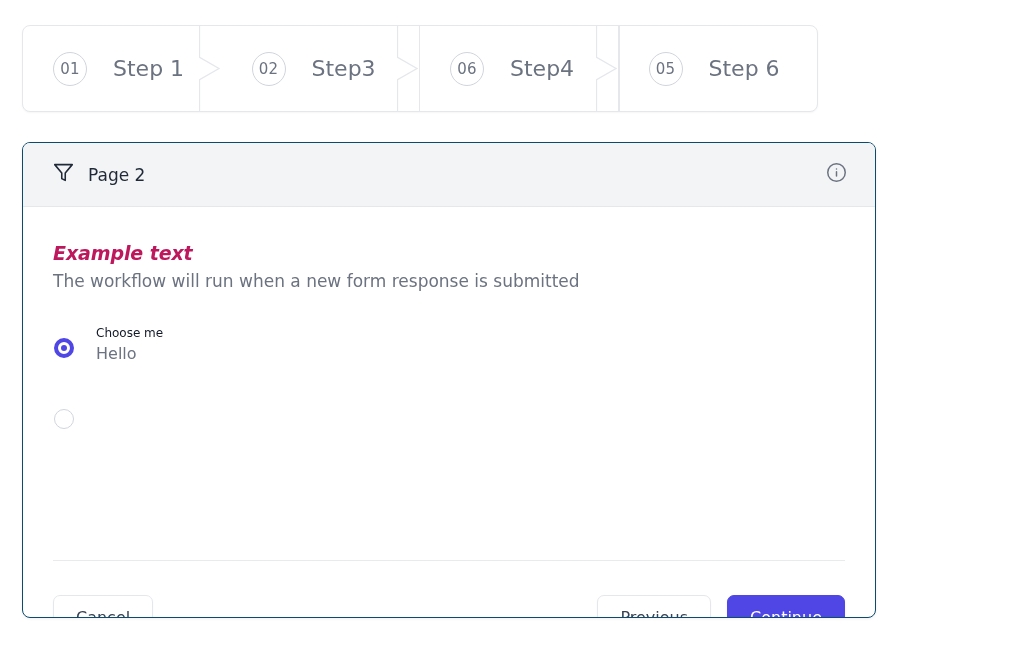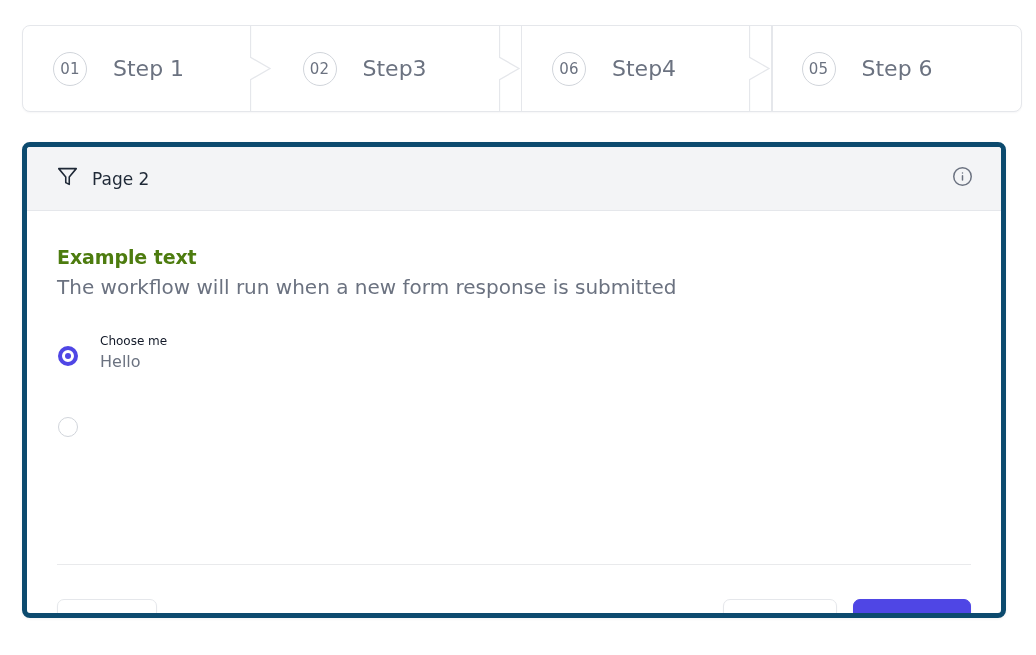--- a/index.html
+++ b/index.html
@@ -19,21 +19,21 @@
     height: 655px;
     background: #ffffff;
     overflow: hidden;
   }
 
   
   .stepper {
     position: absolute;
     left: 22px;
     top: 25px;
-    width: 1000px;
+    width: 796px;
     height: 87px;
     background: #ffffff;
     border: 1px solid #e5e7eb;
     border-radius: 8px;
     display: flex;
     align-items: stretch;
     box-shadow: 0 1px 2px rgba(16,24,40,0.04);
   }
 
   .step {
@@ -112,24 +112,24 @@
   }
   .step.active .step-label {
     color: #4f46e5;
   }
 
   
   .panel {
     position: absolute;
     left: 22px;
     top: 142px;
-    width: 984px;
+    width: 854px;
     height: 476px;
     background: #ffffff;
-    border: 5px solid #0c4a6e;
+    border: 1px solid #0c4a6e;
     border-radius: 8px;
     box-shadow: 0 1px 3px rgba(16,24,40,0.06);
     overflow: hidden;
   }
 
   .panel-header {
     height: 64px;
     background: #f3f4f6;
     border-bottom: 1px solid #e5e7eb;
     display: flex;
@@ -151,26 +151,27 @@
 
   .panel-body {
     padding: 35px 30px 0 30px;
     position: relative;
     height: calc(100% - 64px);
   }
 
   .section-title {
     font-size: 19px;
     font-weight: bold;
-    color: #4d7c0f;
+    color: #be185d;
     margin: 0 0 7px 0;
     letter-spacing: -0.1px;
+    font-style: italic;
   }
   .section-sub {
-    font-size: 20px;
+    font-size: 17px;
     color: #6b7280;
     margin: 0 0 34px 0;
   }
 
   
   .radio-list { display: block; }
   .radio-row {
     display: flex;
     align-items: flex-start;
     margin-bottom: 30px;

